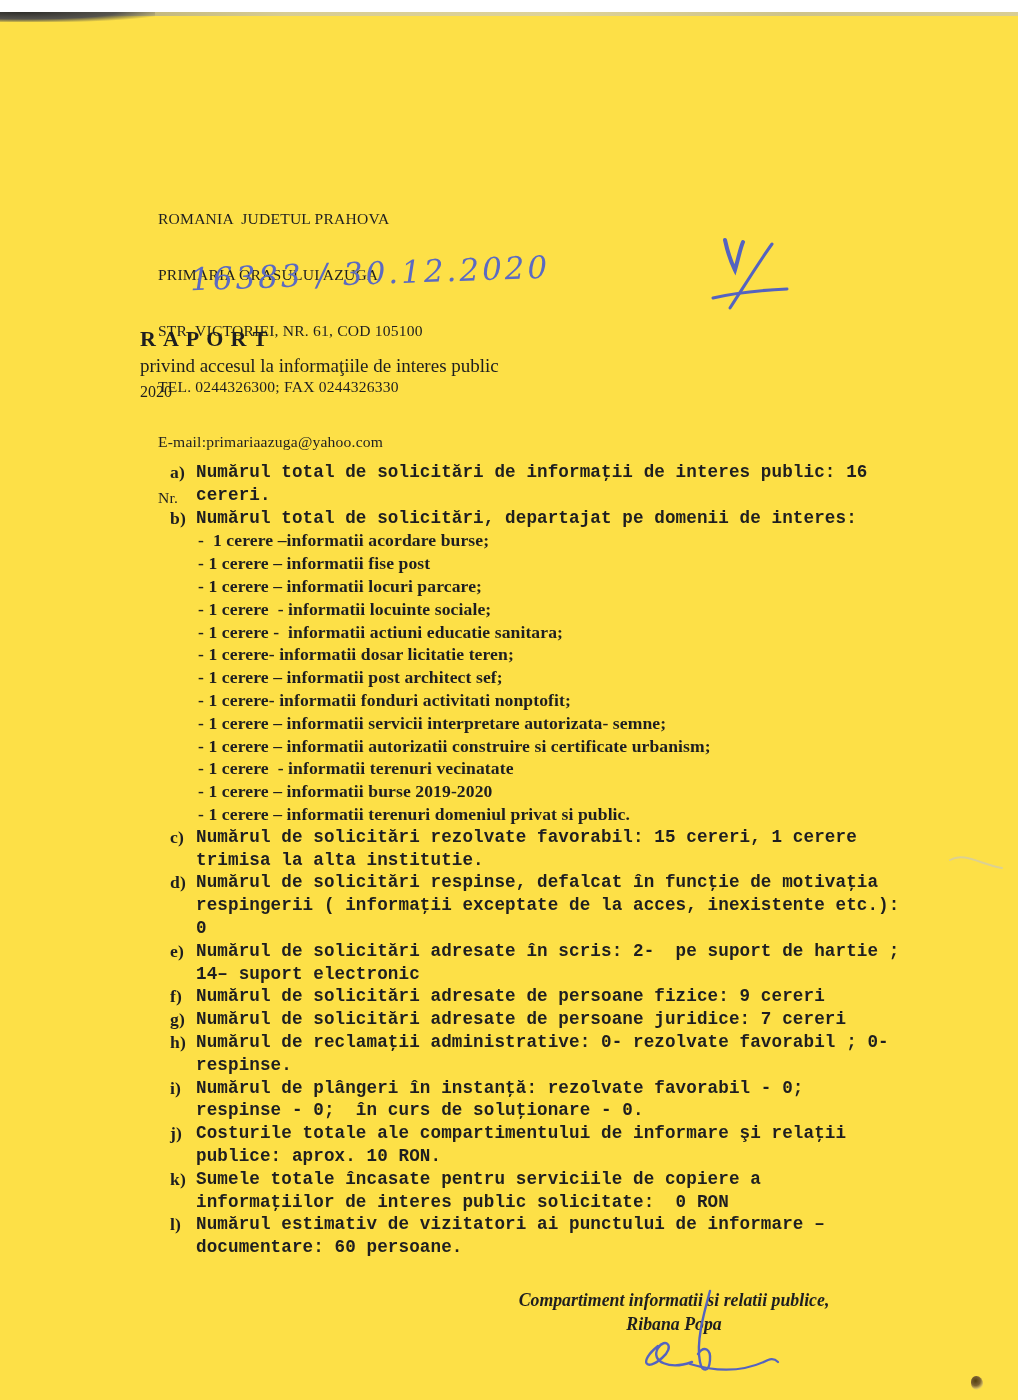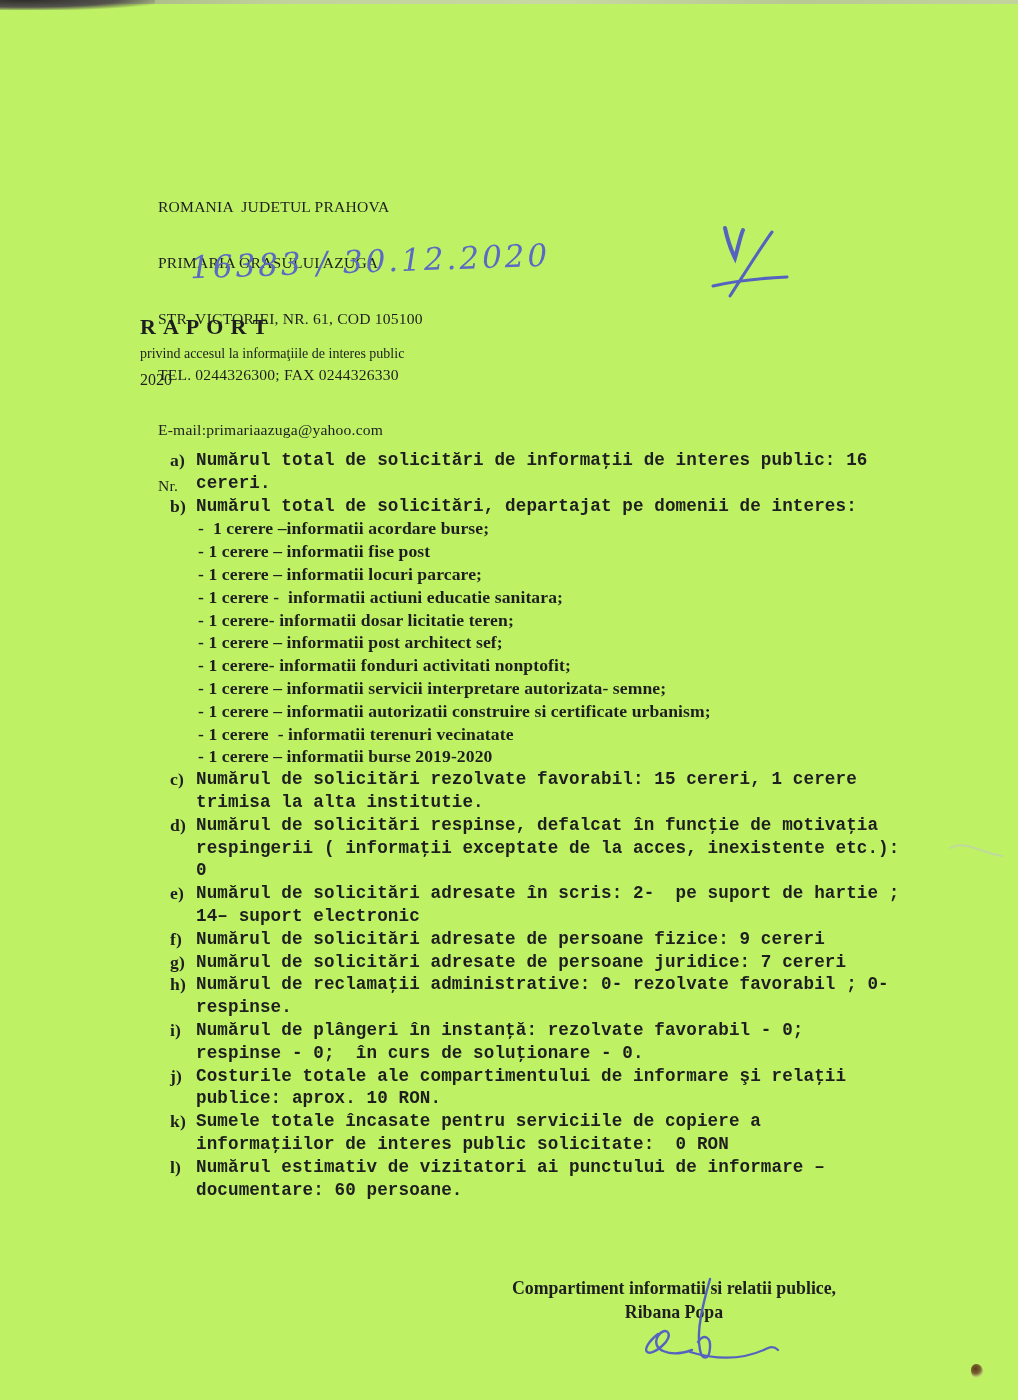--- a/index.html
+++ b/index.html
@@ -6,21 +6,22 @@
   body{
     width:1018px;height:1400px;
     background:#ffffff;
     font-family:"Liberation Serif","DejaVu Serif",serif;
     color:#1e1e20;
     position:relative;
     overflow:hidden;
   }
   .page{
     position:absolute;inset:0;
-    background:#bef264;
+    background:#fde047;
+    margin-top:12px;
   }
   
   .top-edge{
     position:absolute;top:0;left:0;right:0;height:4px;
     background:linear-gradient(to right,#56544e,#9d9c96 12%,#c3c2bc 28%,#cccbc5 55%,#b4b3ad 78%,#c5c4be);
     opacity:.65;
   }
   .top-left-blob{
     position:absolute;top:0;left:0;width:155px;height:10px;
     background:radial-gradient(ellipse at 15% 0%,#2e2d29 0%,#55534d 50%,rgba(85,83,77,0) 78%);
@@ -55,40 +56,40 @@
 
   
   .title-block{
     position:absolute;left:140px;top:313px;width:716px;
     text-align:left;
   }
   .title-main{
     font-size:22px;font-weight:bold;letter-spacing:.32em;
     line-height:27px;
   }
-  .title-sub{font-size:14px;line-height:27px;font-family:Liberation Serif, serif;}
+  .title-sub{font-size:19px;line-height:27px;font-family:Liberation Serif, serif;}
   .title-year{font-size:16px;line-height:26px;}
 
   
   .content{
     position:absolute;left:170px;top:449px;width:736px;
     font-size:17.6px;font-weight:bold;line-height:22.8px;
     letter-spacing:.1px;
   }
   .item{display:flex;}
   .item .lbl{flex:0 0 26px;}
   .item .txt{flex:1;white-space:pre-wrap;font-family:Liberation Mono, monospace;}
   .sublist{padding-left:28px;}
   .sub{white-space:pre-wrap;}
 
   
   .signature-block{
     position:absolute;left:474px;top:1276px;width:400px;
     text-align:center;
-    font-size:17.8px;font-weight:bold;line-height:24px;
+    font-size:17.8px;font-weight:bold;line-height:24px;font-style:italic;
   }
 </style>
 </head>
 <body>
 
 <div class="page">
 
   <div class="top-edge"></div>
   <div class="top-left-blob"></div>
 
@@ -126,28 +127,30 @@
 
     <div class="item">
       <span class="lbl">b)</span>
       <span class="txt">Numărul total de solicitări, departajat pe domenii de interes:</span>
     </div>
 
     <div class="sublist">
       <div class="sub">-  1 cerere –informatii acordare burse;</div>
       <div class="sub">- 1 cerere – informatii fise post</div>
       <div class="sub">- 1 cerere – informatii locuri parcare;</div>
+      <div class="sub">- 1 cerere  - informatii locuinte sociale;</div>
       <div class="sub">- 1 cerere -  informatii actiuni educatie sanitara;</div>
       <div class="sub">- 1 cerere- informatii dosar licitatie teren;</div>
       <div class="sub">- 1 cerere – informatii post architect sef;</div>
       <div class="sub">- 1 cerere- informatii fonduri activitati nonptofit;</div>
       <div class="sub">- 1 cerere – informatii servicii interpretare autorizata- semne;</div>
       <div class="sub">- 1 cerere – informatii autorizatii construire si certificate urbanism;</div>
       <div class="sub">- 1 cerere  - informatii terenuri vecinatate</div>
       <div class="sub">- 1 cerere – informatii burse 2019-2020</div>
+      <div class="sub">- 1 cerere – informatii terenuri domeniul privat si public.</div>
     </div>
 
     <div class="item">
       <span class="lbl">c)</span>
       <span class="txt">Numărul de solicitări rezolvate favorabil: 15 cereri, 1 cerere trimisa la alta institutie.</span>
     </div>
     <div class="item">
       <span class="lbl">d)</span>
       <span class="txt">Numărul de solicitări respinse, defalcat în funcţie de motivaţia respingerii ( informaţii exceptate de la acces, inexistente etc.): 0</span>
     </div>

